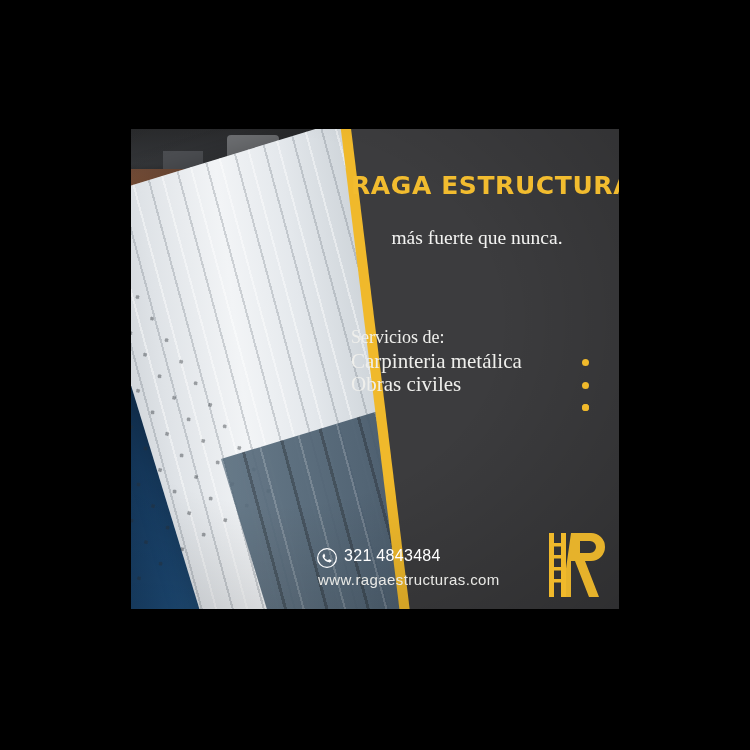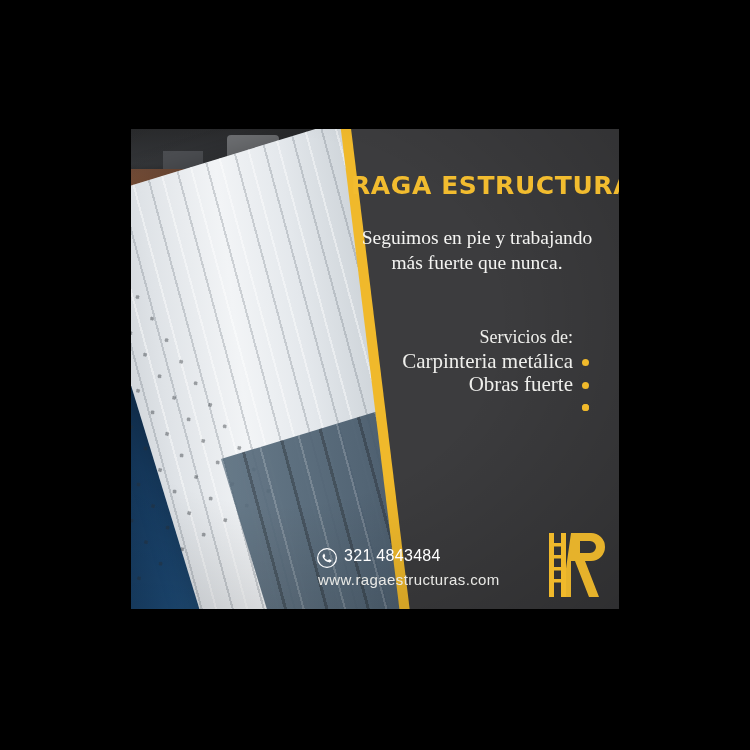--- a/index.html
+++ b/index.html
@@ -205,21 +205,20 @@
     font-family: "Liberation Serif", serif;
     font-size: 19.5px;
     line-height: 25px;
   }
 
   .services {
     position: absolute;
     left: 0;
     top: 196px;
     width: 250px;
-    text-align: right;
     color: #efefec;
     font-family: "Liberation Serif", serif;
   }
   .services-head {
     font-size: 18px;
     padding-right: 28px;
     line-height: 25px;
   }
   .svc-row {
     position: relative;
@@ -300,33 +299,32 @@
 
     <div class="dark-panel"></div>
     <div class="yellow-edge"></div>
     <div class="vignette"></div>
 
     <div class="content">
 
       <div class="brand-title">RAGA ESTRUCTURAS</div>
 
       <div class="tagline">
-        <div>Seguimos en pie y trabajando</div>
         <div>más fuerte que nunca.</div>
       </div>
 
       <div class="services">
         <div class="services-head">Servicios de:</div>
 
         <div class="svc-row">
           <span>Carpinteria metálica</span>
           <span class="svc-dot"></span>
         </div>
         <div class="svc-row">
-          <span>Obras fuerte</span>
+          <span>Obras civiles</span>
           <span class="svc-dot"></span>
         </div>
         <div class="svc-row">
           <span class="svc-dot"></span>
         </div>
         <div class="svc-row">
           <span class="svc-dot"></span>
         </div>
       </div>
     </div>

